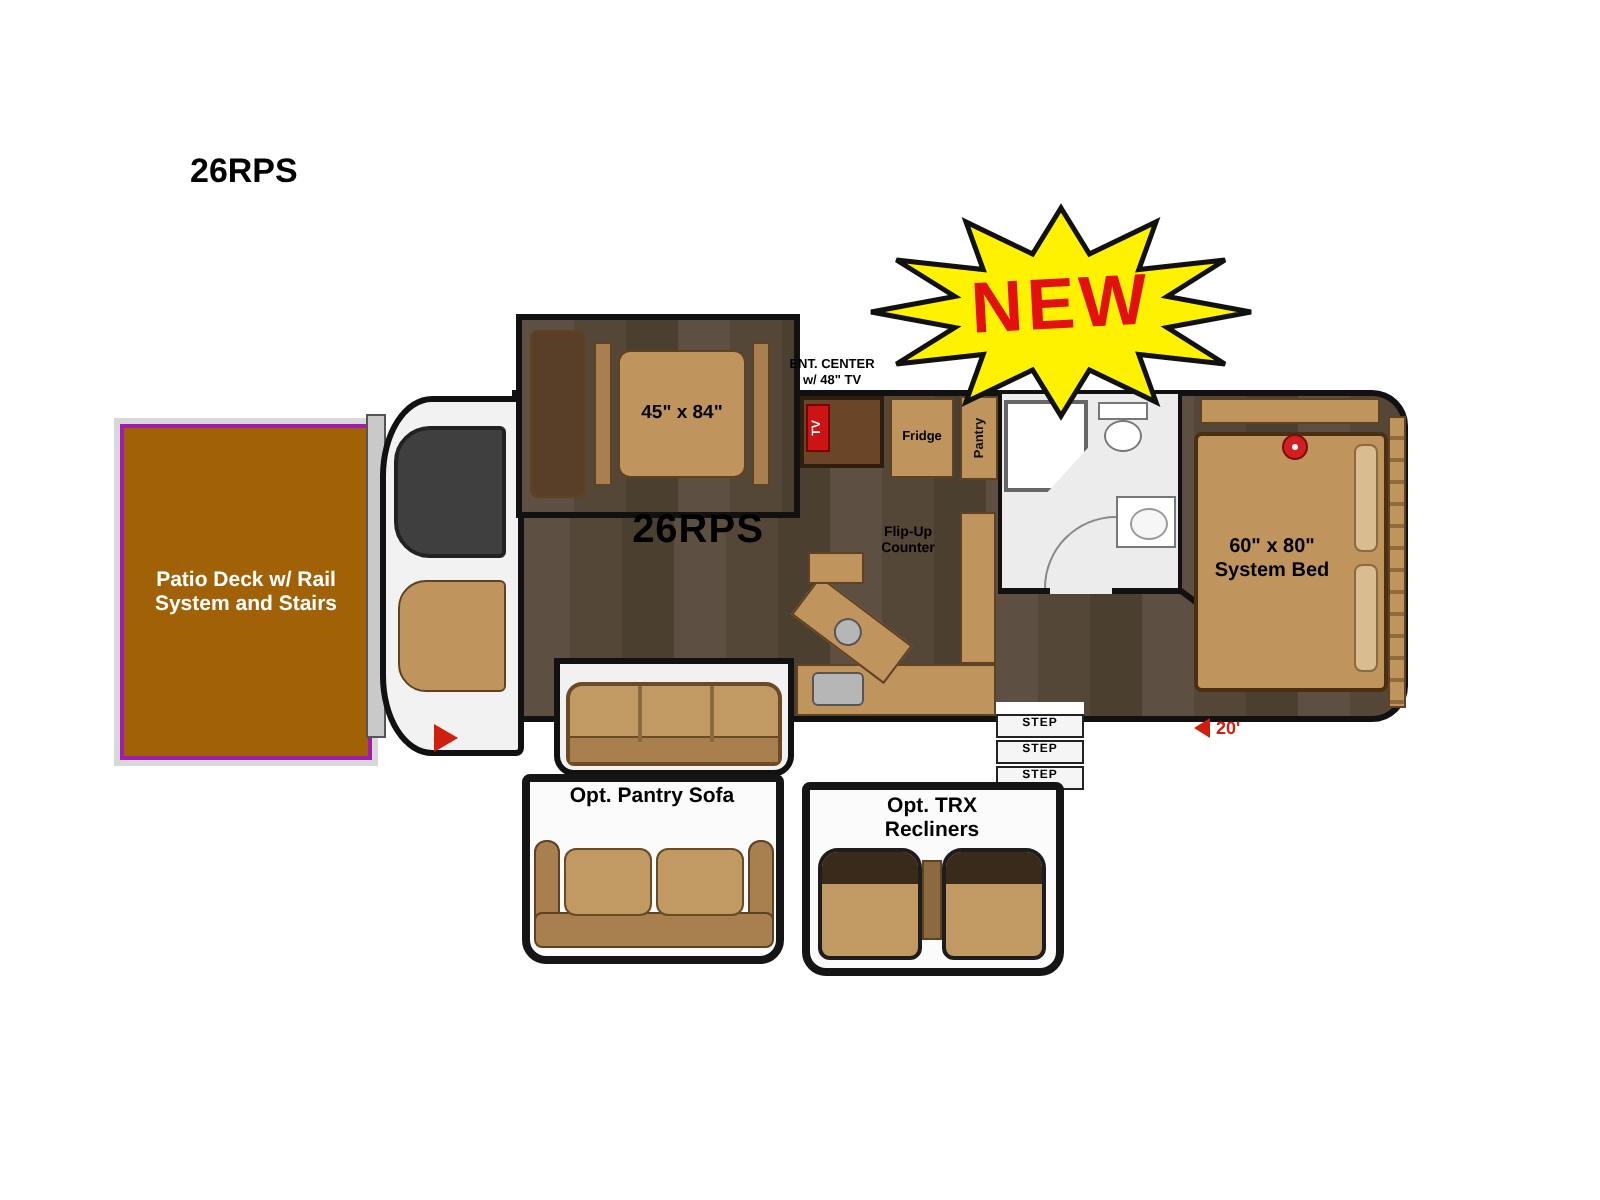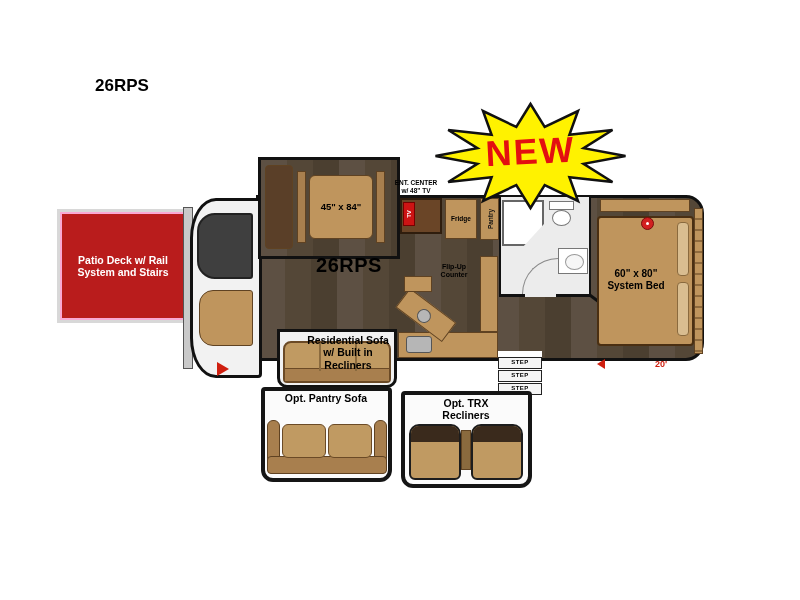--- a/index.html
+++ b/index.html
@@ -15,21 +15,21 @@
 </style>
 </head>
 <body>
 
 <div id="stage">
 
   <div class="abs lbl" style="left:95px;top:76px;font-size:17px;">26RPS</div>
 
   <div class="abs wood" style="left:256px;top:195px;width:448px;height:166px;border:3px solid #111;border-radius:0 18px 18px 0;"></div>
 
-  <div class="abs flexc" style="left:60px;top:212px;width:126px;height:108px;background:#b91c1c;border:2px solid #f9a8d4;box-shadow:0 0 0 3px #d8d8d8;">
+  <div class="abs flexc" style="left:60px;top:212px;width:126px;height:168px;background:#a16207;border:2px solid #a21caf;box-shadow:0 0 0 3px #d8d8d8;">
     <div class="lbl" style="color:#fff;font-size:10.5px;width:96px;">Patio Deck w/ Rail System and Stairs</div>
   </div>
   <div class="abs" style="left:183px;top:207px;width:10px;height:162px;background:#c9c9c9;border:1px solid #555;"></div>
 
   <div class="abs" style="left:190px;top:198px;width:72px;height:180px;background:#f2f2f2;border:3px solid #111;border-radius:26px 4px 4px 26px / 40px 4px 4px 40px;"></div>
   <div class="abs" style="left:197px;top:213px;width:56px;height:66px;background:#3f3f3f;border:2px solid #222;border-radius:18px 3px 3px 18px;"></div>
   <div class="abs tan" style="left:199px;top:290px;width:54px;height:56px;border-radius:14px 3px 3px 14px;"></div>
 
   <div class="abs wood" style="left:258px;top:157px;width:142px;height:102px;border:3px solid #111;"></div>
   <div class="abs tan-dark" style="left:265px;top:165px;width:28px;height:84px;border-radius:4px;background:#5a3f28;"></div>
@@ -90,37 +90,36 @@
   <div class="abs lbl" style="left:428px;top:263px;width:52px;font-size:7px;">Flip-Up Counter</div>
 
   <div class="abs lbl" style="left:290px;top:254px;width:118px;font-size:20px;letter-spacing:.5px;">26RPS</div>
 
   <div class="abs" style="left:277px;top:329px;width:120px;height:59px;background:#f1f1f1;border:3px solid #111;border-radius:0 0 10px 10px;"></div>
   <div class="abs" style="left:283px;top:341px;width:108px;height:42px;background:#c09a62;border:2px solid #6b4a26;border-radius:8px 8px 4px 4px;">
     <div style="position:absolute;left:0;bottom:0;width:100%;height:12px;background:#a87f4e;border-top:1px solid #6b4a26;"></div>
     <div style="position:absolute;left:34px;top:0;width:2px;height:28px;background:#8a6a3e;"></div>
     <div style="position:absolute;left:70px;top:0;width:2px;height:28px;background:#8a6a3e;"></div>
   </div>
-  <div class="abs lbl" style="left:303px;top:334px;width:90px;font-size:10.5px;">Residential Sofa w/ Built in Recliners</div>
 
   <div class="abs" style="left:498px;top:351px;width:44px;height:10px;background:#fff;"></div>
   <div class="abs flexc" style="left:498px;top:357px;width:44px;height:12px;background:#f5f5f5;border:1.5px solid #222;">
     <span class="lbl" style="font-size:6px;letter-spacing:.5px;">STEP</span>
   </div>
   <div class="abs flexc" style="left:498px;top:370px;width:44px;height:12px;background:#f5f5f5;border:1.5px solid #222;">
     <span class="lbl" style="font-size:6px;letter-spacing:.5px;">STEP</span>
   </div>
   <div class="abs flexc" style="left:498px;top:383px;width:44px;height:12px;background:#f5f5f5;border:1.5px solid #222;">
     <span class="lbl" style="font-size:6px;letter-spacing:.5px;">STEP</span>
   </div>
 
   <div class="abs" style="left:217px;top:362px;width:0;height:0;border-left:12px solid #cf1f0f;border-top:7px solid transparent;border-bottom:7px solid transparent;"></div>
   <div class="abs" style="left:597px;top:359px;display:flex;align-items:center;gap:3px;">
     <div style="width:0;height:0;border-right:8px solid #cf1f0f;border-top:5px solid transparent;border-bottom:5px solid transparent;"></div>
-    <span style="color:#cf1f0f;font-size:9px;font-weight:700;margin-left:47px;">20'</span>
+    <span style="color:#cf1f0f;font-size:9px;font-weight:700;">20'</span>
   </div>
 
   <svg class="abs" style="left:428px;top:96px;" width="205" height="120" viewBox="0 0 200 120">
     <polygon points="195,60 153.1,67.8 182,86 138.9,81.2 147.5,105 114.2,89 100,112 85.8,89 52.5,105 61.1,81.2 17.7,86 46.9,67.8 5,60 46.9,52.2 17.7,34 61.1,38.8 52.5,15 85.8,31 100,8 114.2,31 147.5,15 138.9,38.8 182,34 153.1,52.2" fill="#fff200" stroke="#111" stroke-width="2.5"></polygon>
   </svg>
   <div class="abs lbl" style="left:428px;top:131px;width:205px;font-size:36px;color:#e31010;transform:rotate(-3deg);letter-spacing:2px;">NEW</div>
 
   <div class="abs" style="left:261px;top:387px;width:131px;height:95px;background:#fbfbfb;border:4px solid #151515;border-radius:4px 4px 12px 12px;"></div>
   <div class="abs lbl" style="left:276px;top:392px;width:100px;font-size:10.5px;">Opt. Pantry Sofa</div>
   <div class="abs tan-dark" style="left:267px;top:420px;width:13px;height:54px;border-radius:6px;"></div>

